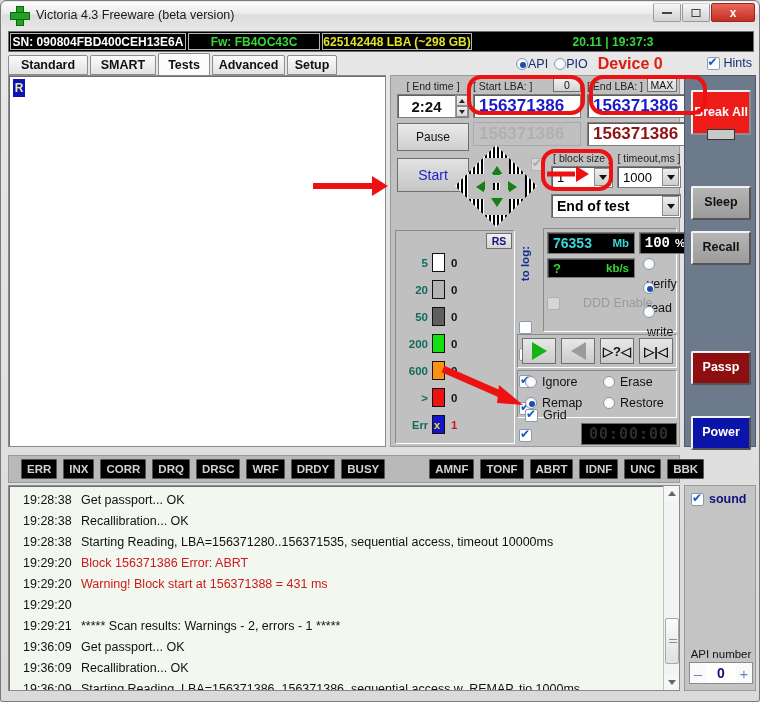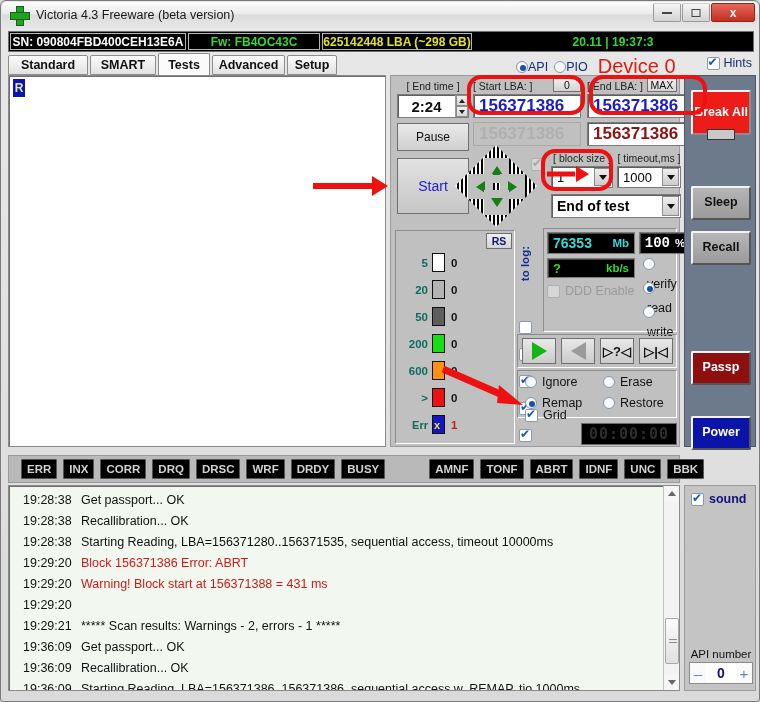--- a/index.html
+++ b/index.html
@@ -99,21 +99,21 @@
   .radio {
     width: 12px; height: 12px; border-radius: 50%;
     border: 1px solid #8a99ab; background: radial-gradient(#ffffff, #eef2f6);
     position: relative; display:inline-block;
   }
   .radio.on:after {
     content:""; position:absolute; left:3px; top:3px; width:6px; height:6px;
     border-radius:50%; background:#1b4ea8;
   }
   .rlabel { color:#11306e; font-size:12.5px; }
-  .devicelbl { color:#e01b10; font-weight:normal; font-size:20px; margin-left:10px;}
+  .devicelbl { color:#e01b10; font-weight:bold; font-size:16px; margin-left:10px;}
   .hints-box {
     position:absolute; right:2px; top:3px; display:flex; align-items:center; gap:4px;
   }
   .chk {
     width: 13px; height: 13px; background:#fff; border:1px solid #8a99ab;
     display:inline-block; position:relative; border-radius:2px;
   }
   .chk.on:after {
     content:"✔"; position:absolute; left:0px; top:-3px; font-size:12px; color:#1558c4;
   }
@@ -398,21 +398,21 @@
     <div class="field" style="left:6px;top:18px;width:72px;height:24px;position:absolute;font-size:15px;color:#111;justify-content:center;">
       <span style="flex:1;text-align:center;">2:24</span>
       <span class="spin">
           <div class="up"></div>
           <div class="dn"></div>
         </span>
     </div>
 
     <div class="btnish" style="position:absolute;left:6px;top:47px;width:72px;height:28px;">Pause</div>
 
-    <div class="bigbtn" style="position:absolute;left:6px;top:82px;width:72px;height:56px;">Start</div>
+    <div class="bigbtn" style="position:absolute;left:6px;top:82px;width:72px;height:34px;">Start</div>
 
     <div class="lbl-brkt" style="position:absolute;left:82px;top:4px;width:78px;text-align:left;">[ Start LBA: ]</div>
     <div class="smallbtn" style="position:absolute;left:162px;top:2px;width:28px;height:14px;">0</div>
     <div class="field big" style="position:absolute;left:82px;top:18px;width:108px;height:24px;">156371386</div>
     <div class="field grey big" style="position:absolute;left:82px;top:46px;width:108px;height:24px;">156371386</div>
 
     <div class="lbl-brkt" style="position:absolute;left:196px;top:4px;width:74px;text-align:left;">[ End LBA: ]</div>
     <div class="smallbtn" style="position:absolute;left:256px;top:2px;width:30px;height:14px;">MAX</div>
     <div class="field big" style="position:absolute;left:196px;top:18px;width:110px;height:24px;">156371386</div>
     <div class="field big dark" style="position:absolute;left:196px;top:46px;width:110px;height:24px;">156371386</div>
@@ -508,21 +508,21 @@
     </div>
     <div class="statbox" style="position:absolute;left:248px;top:156px;width:52px;height:22px;justify-content:center;gap:5px;">
       <span style="color:#ffffff;font-size:14px;font-family:Liberation Mono, monospace;">100</span>
       <span style="color:#ffffff;font-size:11.5px;">%</span>
     </div>
     <div class="statbox" style="position:absolute;left:156px;top:182px;width:88px;height:20px;">
       <span style="color:#36d836;font-size:13px;">?</span>
       <span style="color:#36d836;font-size:11.5px;">kb/s</span>
     </div>
 
-    <div style="position:absolute;left:156px;top:208px;display:flex;align-items:center;gap:5px;">
+    <div style="position:absolute;left:156px;top:220px;display:flex;align-items:center;gap:23px;">
       <span class="chk dis"></span>
       <span style="font-size:12.5px;color:#9a9a9a;">DDD Enable</span>
     </div>
 
     <div style="position:absolute;left:252px;top:180px;">
       <span class="radio"></span>
       <span style="font-size:12.5px;color:#111;margin-left:4px;">verify</span>
     </div>
     <div style="position:absolute;left:252px;top:204px;">
       <span class="radio on"></span>

